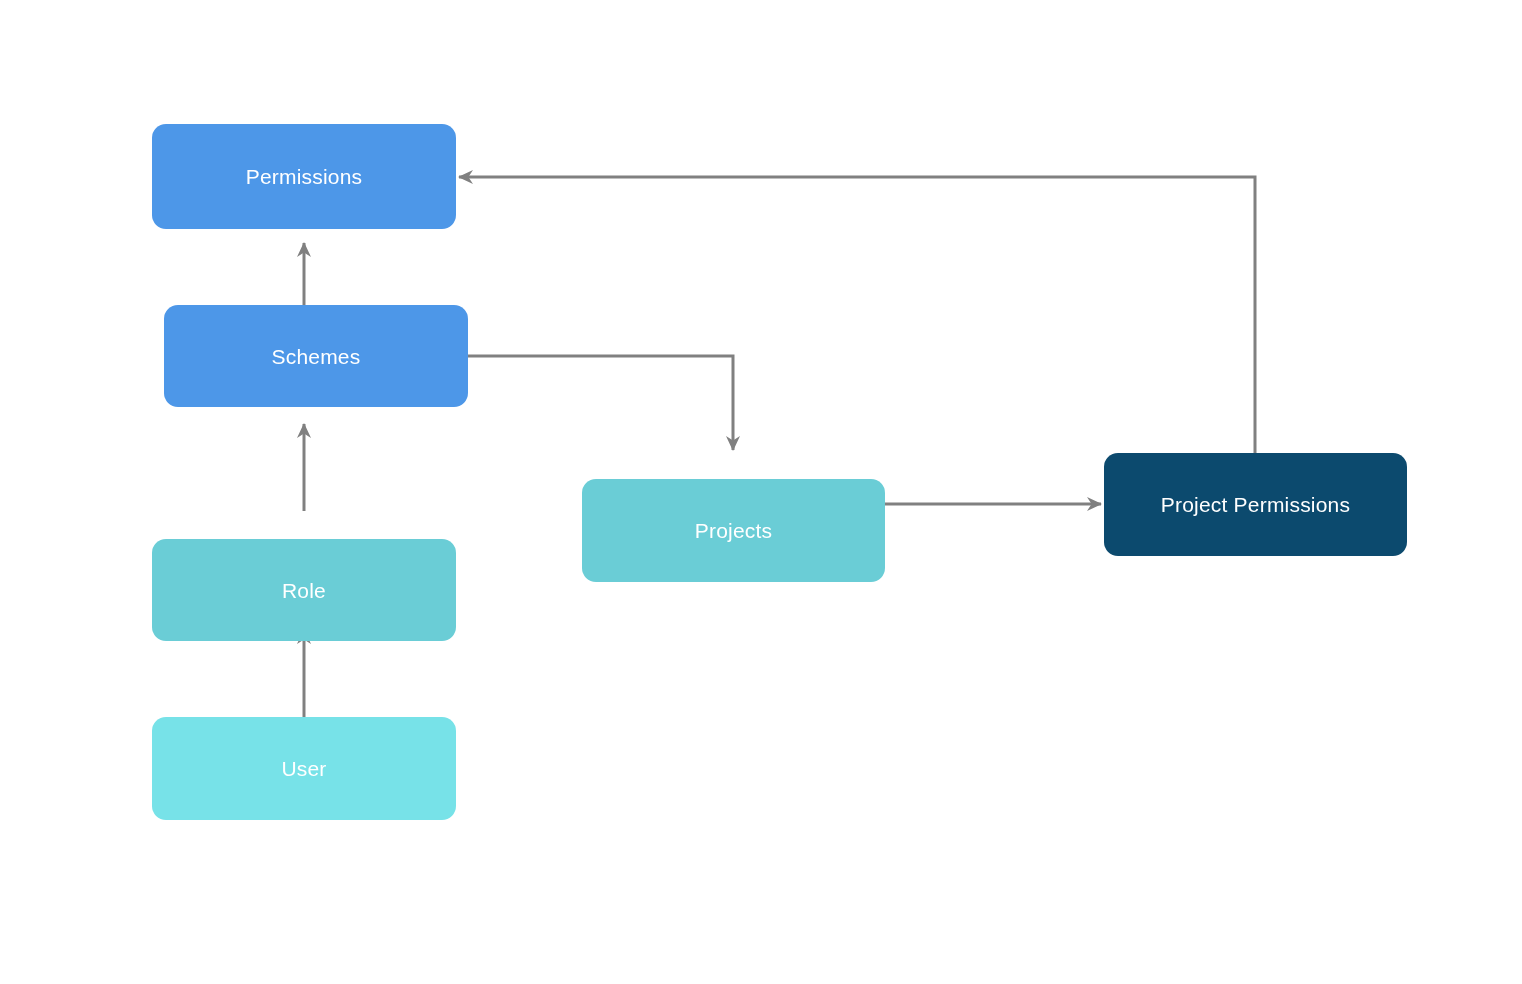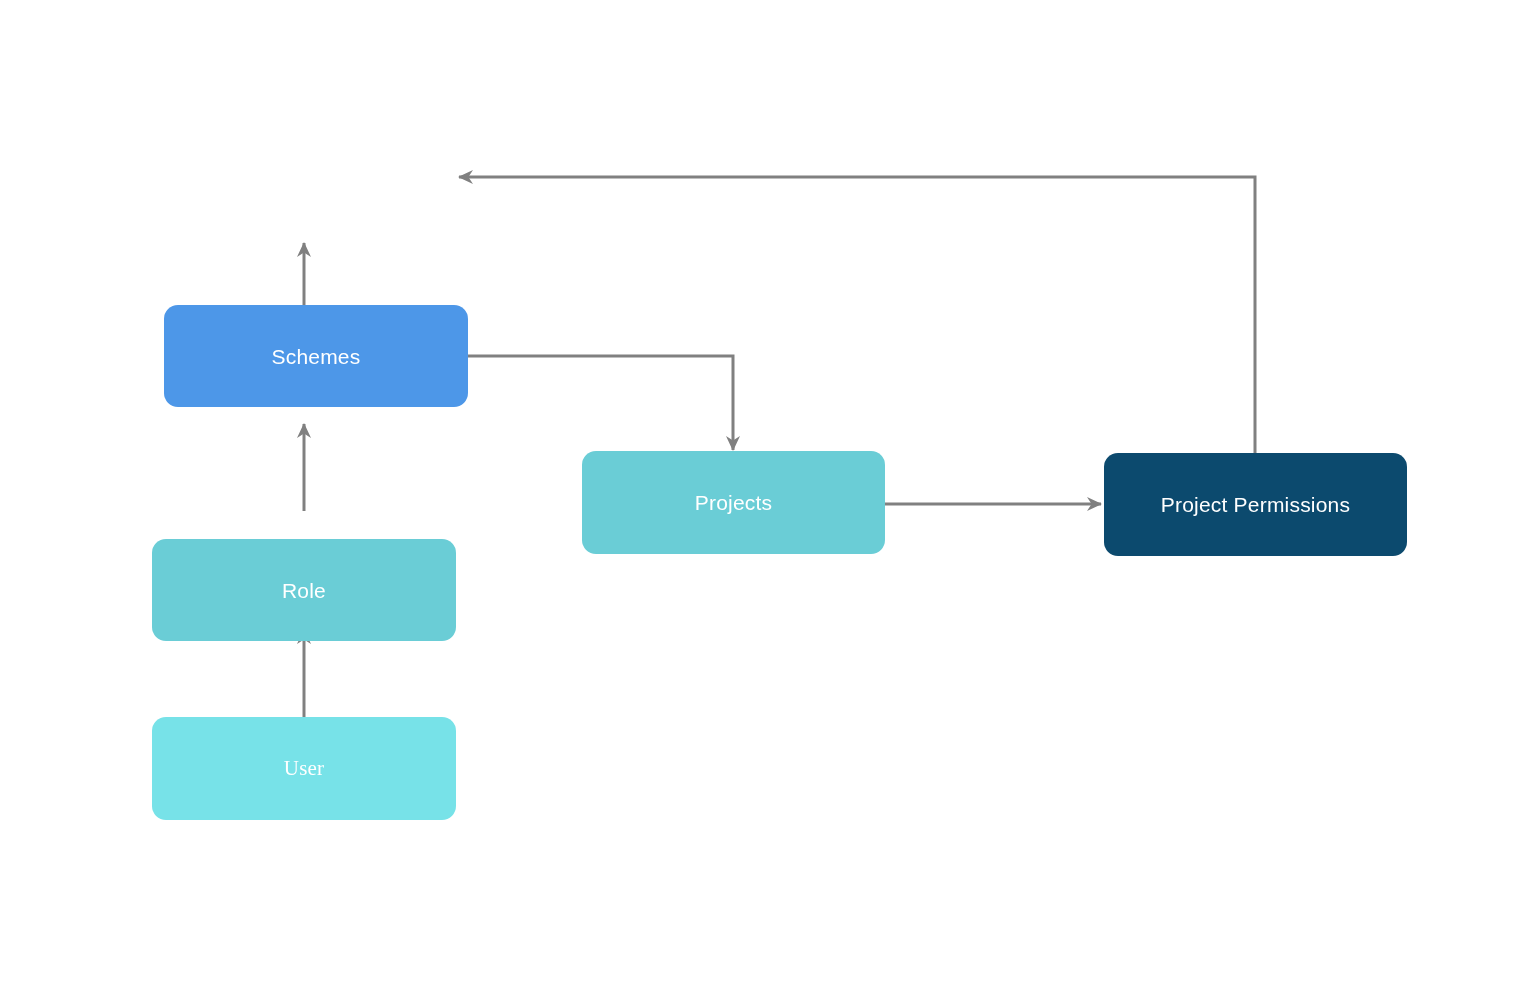--- a/index.html
+++ b/index.html
@@ -44,21 +44,21 @@
   }
   .node-label {
     display: block;
     padding: 0 10px;
     white-space: nowrap;
   }
   
   #node-permissions         { left: 152px; top: 124px; width: 304px; height: 105px; }
   #node-schemes             { left: 152px; top: 305px; width: 304px; height: 102px; }
   #node-role                { left: 152px; top: 511px; width: 304px; height: 102px; }
-  #node-user                { left: 152px; top: 717px; width: 304px; height: 103px; font-family: Liberation Serif, serif; }
+  #node-user                { left: 152px; top: 717px; width: 304px; height: 103px; }
   #node-projects            { left: 582px; top: 453px; width: 303px; height: 103px; }
   #node-project-permissions { left: 1104px; top: 453px; width: 303px; height: 103px; }
 </style>
 </head>
 <body>
 
 <div id="canvas" style="background: rgb(255, 255, 255);">
 
   <svg class="edge-layer" width="1522" height="984" viewBox="0 0 1522 984" xmlns="http://www.w3.org/2000/svg">
     <defs>
@@ -88,34 +88,37 @@
 
     <g>
       <path d="M885,504 L1101,504" stroke="#808080" stroke-width="3" fill="none" marker-end="url(#arrow-generic)"></path>
     </g>
 
     <g>
       <path d="M1255,453 L1255,177 L459,177" stroke="#808080" stroke-width="3" fill="none" marker-end="url(#arrow-generic)"></path>
     </g>
   </svg>
 
+  <div class="node" id="node-permissions" style="background: rgb(77, 151, 232); left: 152px; top: 124px; width: 304px; height: 105px;">
+    <span class="node-label">Permissions</span>
+  </div>
 
   <div class="node" id="node-schemes" style="background: rgb(77, 151, 232); left: 164px; top: 305px; width: 304px; height: 102px;">
     <span class="node-label">Schemes</span>
   </div>
 
   <div class="node" id="node-role" style="background: rgb(106, 205, 214); left: 152px; top: 511px; width: 304px; height: 102px; margin-top: 28px;">
     <span class="node-label">Role</span>
   </div>
 
   <div class="node" id="node-user" style="background: rgb(119, 226, 232); left: 152px; top: 717px; width: 304px; height: 103px;">
     <span class="node-label">User</span>
   </div>
 
-  <div class="node" id="node-projects" style="background: rgb(106, 205, 214); left: 582px; top: 451px; width: 303px; height: 103px;">
+  <div class="node" id="node-projects" style="background: rgb(106, 205, 214); left: 582px; top: 479px; width: 303px; height: 103px;">
     <span class="node-label">Projects</span>
   </div>
 
   <div class="node" id="node-project-permissions" style="background: #0c4a6e; left: 1104px; top: 453px; width: 303px; height: 103px;">
     <span class="node-label">Project Permissions</span>
   </div>
 
 </div>
 
 </body></html>

